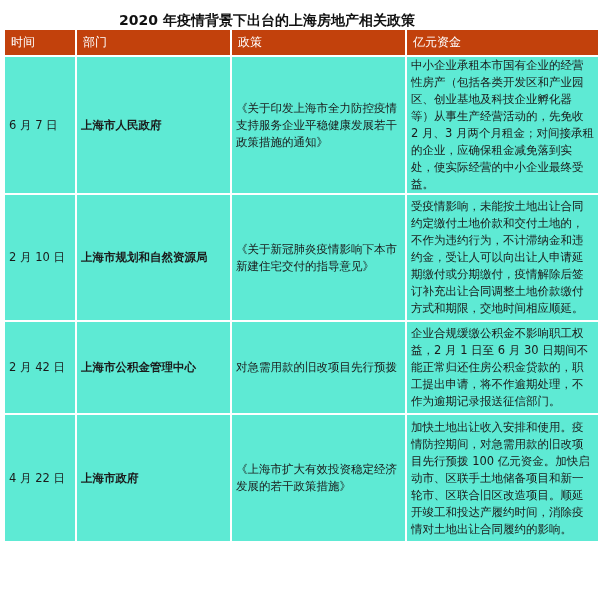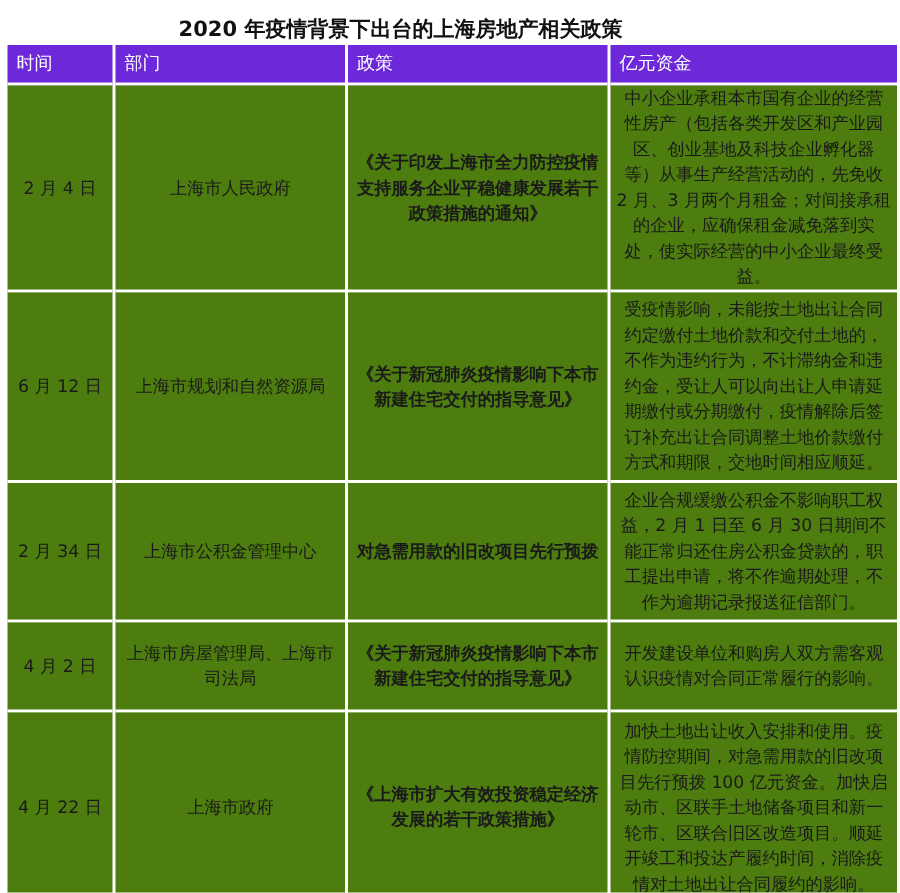--- a/index.html
+++ b/index.html
@@ -3,27 +3,27 @@
   <meta charset="utf-8">
   <style>
     html, body { margin: 0; padding: 0; background: #ffffff; }
     body { width: 600px; height: 595px; position: relative; overflow: hidden;
            font-family: "DejaVu Sans", "Liberation Sans", sans-serif; }
     .title { position: absolute; left: 0; top: 10px; width: 534px; text-align: center;
              font-size: 14px; font-weight: bold; color: #111; line-height: 20px; }
     table.policy { position: absolute; left: 5px; top: 30px; width: 589px;
                    border-collapse: separate; border-spacing: 2px 0; table-layout: fixed;
                    margin-left: -2px; }
-    table.policy th { background: #6d28d9; color: #ffffff; font-weight: normal; font-size: 12px;
+    table.policy th { background: #c2410c; color: #ffffff; font-weight: normal; font-size: 12px;
                       text-align: left; padding: 0 6px; height: 25px; border-bottom: 2px solid #ffffff; }
-    table.policy td { background: #4d7c0f; color: #1a1a1a; font-size: 11.5px; line-height: 17px;
-                      vertical-align: middle; padding: 0 4px; border-bottom: 2px solid #ffffff; text-align: center; }
+    table.policy td { background: #5eead4; color: #1a1a1a; font-size: 11.5px; line-height: 17px;
+                      vertical-align: middle; padding: 0 4px; border-bottom: 2px solid #ffffff; }
     td.col-date, td.col-dept { white-space: nowrap; }
-    td.col-dept { white-space: normal; }
-    td.col-policy { text-align: left; padding-left: 10px; font-weight: bold; }
+    td.col-dept { white-space: normal; font-weight: bold; }
+    td.col-policy { text-align: left; padding-left: 10px; }
     td.col-content { padding: 2px 4px; }
     col.c1 { width: 70px; } col.c2 { width: 153px; } col.c3 { width: 173px; } col.c4 { width: 191px; }
   </style>
 </head>
 <body>
 
 <div class="title">2020 年疫情背景下出台的上海房地产相关政策</div>
 
 <table class="policy">
   <colgroup>
@@ -35,42 +35,36 @@
   <thead>
     <tr>
       <th>时间</th>
       <th>部门</th>
       <th>政策</th>
       <th>亿元资金</th>
     </tr>
   </thead>
   <tbody>
     <tr style="height:125px">
-      <td class="col-date">2 月 4 日</td>
+      <td class="col-date">6 月 7 日</td>
       <td class="col-dept">上海市人民政府</td>
       <td class="col-policy">《关于印发上海市全力防控疫情支持服务企业平稳健康发展若干政策措施的通知》</td>
       <td class="col-content">中小企业承租本市国有企业的经营性房产（包括各类开发区和产业园区、创业基地及科技企业孵化器等）从事生产经营活动的，先免收 2 月、3 月两个月租金；对间接承租的企业，应确保租金减免落到实处，使实际经营的中小企业最终受益。</td>
     </tr>
     <tr style="height:127px">
-      <td class="col-date">6 月 12 日</td>
+      <td class="col-date">2 月 10 日</td>
       <td class="col-dept">上海市规划和自然资源局</td>
       <td class="col-policy">《关于新冠肺炎疫情影响下本市新建住宅交付的指导意见》</td>
       <td class="col-content">受疫情影响，未能按土地出让合同约定缴付土地价款和交付土地的，不作为违约行为，不计滞纳金和违约金，受让人可以向出让人申请延期缴付或分期缴付，疫情解除后签订补充出让合同调整土地价款缴付方式和期限，交地时间相应顺延。</td>
     </tr>
     <tr style="height:93px">
-      <td class="col-date">2 月 34 日</td>
+      <td class="col-date">2 月 42 日</td>
       <td class="col-dept">上海市公积金管理中心</td>
       <td class="col-policy">对急需用款的旧改项目先行预拨</td>
       <td class="col-content">企业合规缓缴公积金不影响职工权益，2 月 1 日至 6 月 30 日期间不能正常归还住房公积金贷款的，职工提出申请，将不作逾期处理，不作为逾期记录报送征信部门。</td>
-    </tr>
-    <tr style="height:60px">
-      <td class="col-date">4 月 2 日</td>
-      <td class="col-dept">上海市房屋管理局、上海市司法局</td>
-      <td class="col-policy">《关于新冠肺炎疫情影响下本市新建住宅交付的指导意见》</td>
-      <td class="col-content">开发建设单位和购房人双方需客观认识疫情对合同正常履行的影响。</td>
     </tr>
     <tr style="height:128px">
       <td class="col-date">4 月 22 日</td>
       <td class="col-dept">上海市政府</td>
       <td class="col-policy">《上海市扩大有效投资稳定经济发展的若干政策措施》</td>
       <td class="col-content">加快土地出让收入安排和使用。疫情防控期间，对急需用款的旧改项目先行预拨 100 亿元资金。加快启动市、区联手土地储备项目和新一轮市、区联合旧区改造项目。顺延开竣工和投达产履约时间，消除疫情对土地出让合同履约的影响。</td>
     </tr>
   </tbody>
 </table>
 

